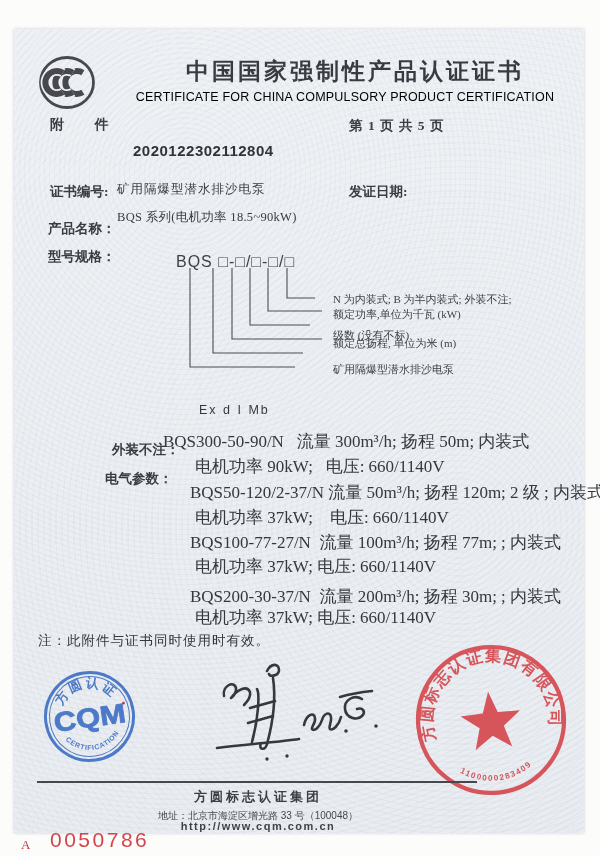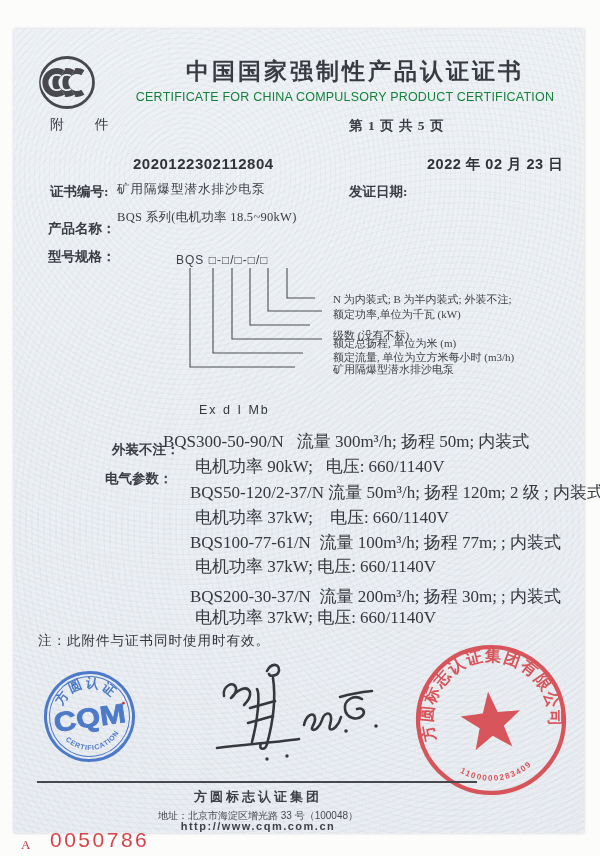--- a/index.html
+++ b/index.html
@@ -11,25 +11,25 @@
     background-image:
       repeating-radial-gradient(circle at 30% 18%, rgba(125,150,180,0.06) 0 1.5px, rgba(0,0,0,0) 1.5px 5px),
       repeating-radial-gradient(circle at 78% 62%, rgba(125,150,180,0.05) 0 1.5px, rgba(0,0,0,0) 1.5px 6px),
       linear-gradient(180deg,#eff2f5,#e9ecf0);
     box-shadow:0 0 3px rgba(60,70,90,.25);
   }
   .abs{position:absolute;}
   .serif{font-family:"Liberation Serif","DejaVu Serif",serif;}
   .sans{font-family:"Liberation Sans","DejaVu Sans",sans-serif;}
   .title-cn{left:135px;top:56px;width:440px;text-align:center;font-size:23px;font-weight:700;letter-spacing:3px;color:#383b41;}
-  .title-en{left:115px;top:90px;width:460px;text-align:center;font-size:12.5px;font-weight:500;letter-spacing:.2px;color:#15803d;}
-  .attach{left:50px;top:116px;font-size:14px;font-weight:400;color:#3a3d43;white-space:pre;word-spacing:27px;}
+  .title-en{left:115px;top:90px;width:460px;text-align:center;font-size:12.5px;font-weight:500;letter-spacing:.2px;color:#000000;}
+  .attach{left:50px;top:116px;font-size:14px;font-weight:700;color:#3a3d43;white-space:pre;word-spacing:27px;}
   .pageinfo{left:349px;top:117px;font-size:13.5px;font-weight:600;letter-spacing:1px;color:#3a3d43;}
   .lbl{font-size:13.5px;font-weight:600;color:#393c42;margin-top:40px;}
-  .bignum{font-size:15px;font-weight:700;letter-spacing:.5px;color:#303338;margin-top:13px;}
+  .bignum{font-size:15px;font-weight:700;letter-spacing:.5px;color:#303338;}
   .val{font-size:12.5px;color:#383b41;letter-spacing:1px;}
   .dlabel{left:333px;font-size:11px;color:#3f4247;white-space:nowrap;}
   .eline{font-size:17px;color:#35383d;white-space:pre;}
   .note{left:38px;top:632px;font-size:13.5px;color:#35383d;letter-spacing:1px;}
   .fline{left:37px;top:781px;width:440px;height:2px;background:#46484d;}
   .forg{left:98px;top:788px;width:320px;text-align:center;font-size:13px;font-weight:700;letter-spacing:3px;color:#3c3f45;}
   .faddr{left:98px;top:809px;width:320px;text-align:center;font-size:10px;color:#45484d;}
   .furl{left:98px;top:820px;width:320px;text-align:center;font-size:11px;font-weight:700;letter-spacing:1.5px;color:#3f4247;}
   .serA{left:21px;top:837px;font-size:13px;color:#c03a40;}
   .serN{left:50px;top:828px;font-size:21px;font-weight:500;letter-spacing:2.5px;color:#d4454b;}
@@ -53,54 +53,52 @@
 
   <div class="abs title-cn sans">中国国家强制性产品认证证书</div>
   <div class="abs title-en sans">CERTIFICATE FOR CHINA COMPULSORY PRODUCT CERTIFICATION</div>
 
   <div class="abs attach serif">附 件</div>
   <div class="abs pageinfo serif">第 1 页 共 5 页</div>
 
   <div class="abs lbl serif" style="left:50px;top:143px;">证书编号:</div>
   <div class="abs bignum sans" style="left:133px;top:142px;">2020122302112804</div>
   <div class="abs lbl serif" style="left:349px;top:143px;">发证日期:</div>
-  <div class="abs bignum sans" style="left:427px;top:142px;font-size:14.5px;">2022 年 02 月 23 日</div>
 
   <div class="abs lbl serif" style="left:48px;top:180px;">产品名称：</div>
   <div class="abs val serif" style="left:117px;top:181px;">矿用隔爆型潜水排沙电泵</div>
   <div class="abs lbl serif" style="left:48px;top:208px;">型号规格：</div>
   <div class="abs val serif" style="left:117px;top:209px;letter-spacing:.3px;">BQS 系列(电机功率 18.5~90kW)</div>
 
-  <div class="abs sans" style="left:176px;top:253px;font-size:12px;letter-spacing:1px;color:#3c3f45;">BQS □-□/□-□/□</div>
+  <div class="abs sans" style="left:176px;top:253px;font-size:16px;letter-spacing:1px;color:#3c3f45;">BQS □-□/□-□/□</div>
   <svg class="abs" style="left:170px;top:266px;" width="170" height="110" viewBox="0 0 170 110">
     <g fill="none" stroke="#4b4e54" stroke-width="1.1">
       <path d="M117,2 V32 H145"></path>
       <path d="M98,2 V45 H152"></path>
       <path d="M80,2 V59 H140"></path>
       <path d="M62,2 V73 H152"></path>
       <path d="M43,2 V87 H133"></path>
       <path d="M20,2 V101 H125"></path>
     </g>
   </svg>
   <div class="abs dlabel serif" style="top:292px;">N 为内装式; B 为半内装式; 外装不注;</div>
   <div class="abs dlabel serif" style="top:307px;">额定功率,单位为千瓦 (kW)</div>
   <div class="abs dlabel serif" style="top:322px;margin-top:6px;">级数 (没有不标)</div>
   <div class="abs dlabel serif" style="top:336px;">额定总扬程, 单位为米 (m)</div>
-  <div class="abs dlabel serif" style="top:350px;">额定流量, 单位为立方米每小时 (m3/h)</div>
   <div class="abs dlabel serif" style="top:362px;">矿用隔爆型潜水排沙电泵</div>
 
   <div class="abs lbl serif" style="left:112px;top:401px;">外装不注：</div>
   <div class="abs sans" style="left:199px;top:403px;font-size:12.5px;letter-spacing:2px;color:#35383d;">Ex d I Mb</div>
 
   <div class="abs lbl serif" style="left:105px;top:430px;">电气参数：</div>
   <div class="abs eline serif" style="left:163px;top:430px;">BQS300-50-90/N   流量 300m³/h; 扬程 50m; 内装式</div>
   <div class="abs eline serif" style="left:195px;top:455px;">电机功率 90kW;   电压: 660/1140V</div>
   <div class="abs eline serif" style="left:190px;top:481px;">BQS50-120/2-37/N 流量 50m³/h; 扬程 120m; 2 级 ; 内装式</div>
   <div class="abs eline serif" style="left:195px;top:506px;">电机功率 37kW;    电压: 660/1140V</div>
-  <div class="abs eline serif" style="left:190px;top:531px;">BQS100-77-61/N  流量 100m³/h; 扬程 77m; ; 内装式</div>
+  <div class="abs eline serif" style="left:190px;top:531px;">BQS100-77-27/N  流量 100m³/h; 扬程 77m; ; 内装式</div>
   <div class="abs eline serif" style="left:195px;top:555px;">电机功率 37kW; 电压: 660/1140V</div>
   <div class="abs eline serif" style="left:190px;top:585px;">BQS200-30-37/N  流量 200m³/h; 扬程 30m; ; 内装式</div>
   <div class="abs eline serif" style="left:195px;top:606px;">电机功率 37kW; 电压: 660/1140V</div>
 
   <div class="abs note serif">注：此附件与证书同时使用时有效。</div>
 
   <svg class="abs" style="left:41px;top:668px;" width="97" height="97" viewBox="0 0 97 97">
     <g transform="rotate(-8 48.5 48.5)">
       <circle cx="48.5" cy="48.5" r="44" fill="none" stroke="#4d7ac8" stroke-width="3"></circle>
       <circle cx="48.5" cy="48.5" r="40" fill="none" stroke="#4d7ac8" stroke-width="1"></circle>

